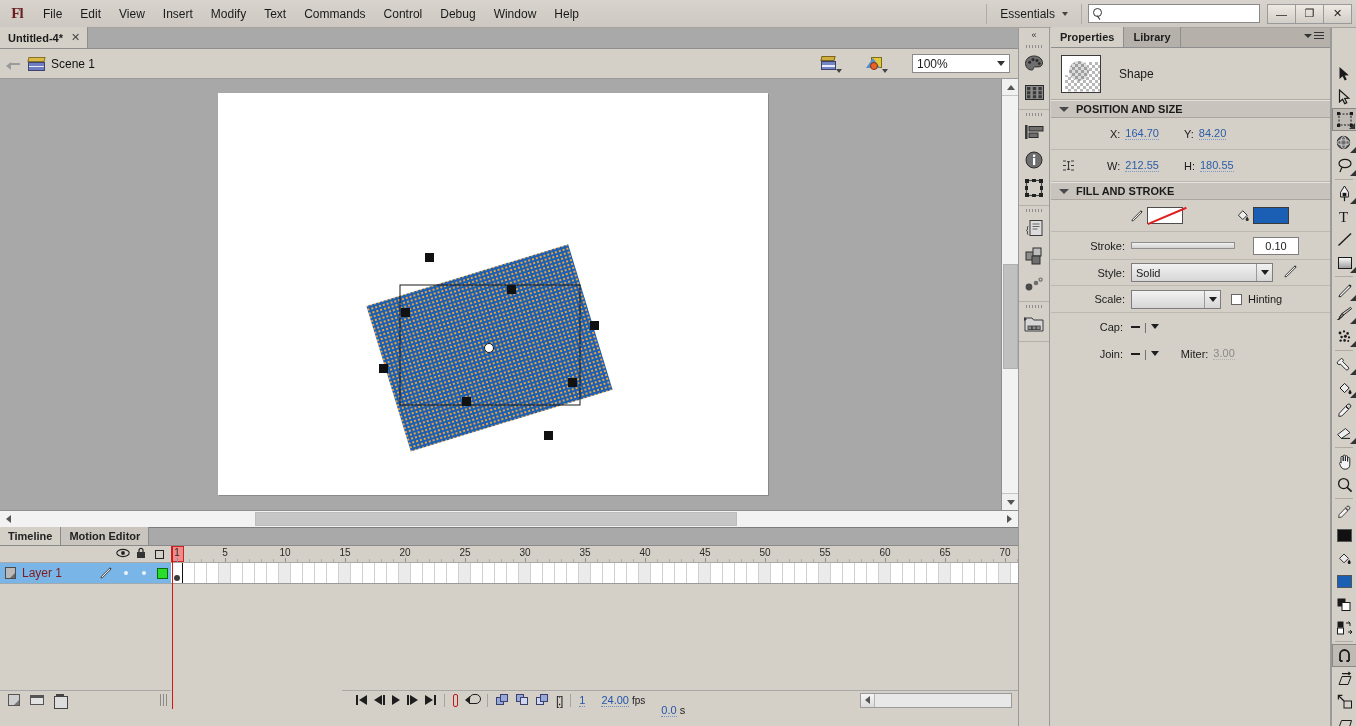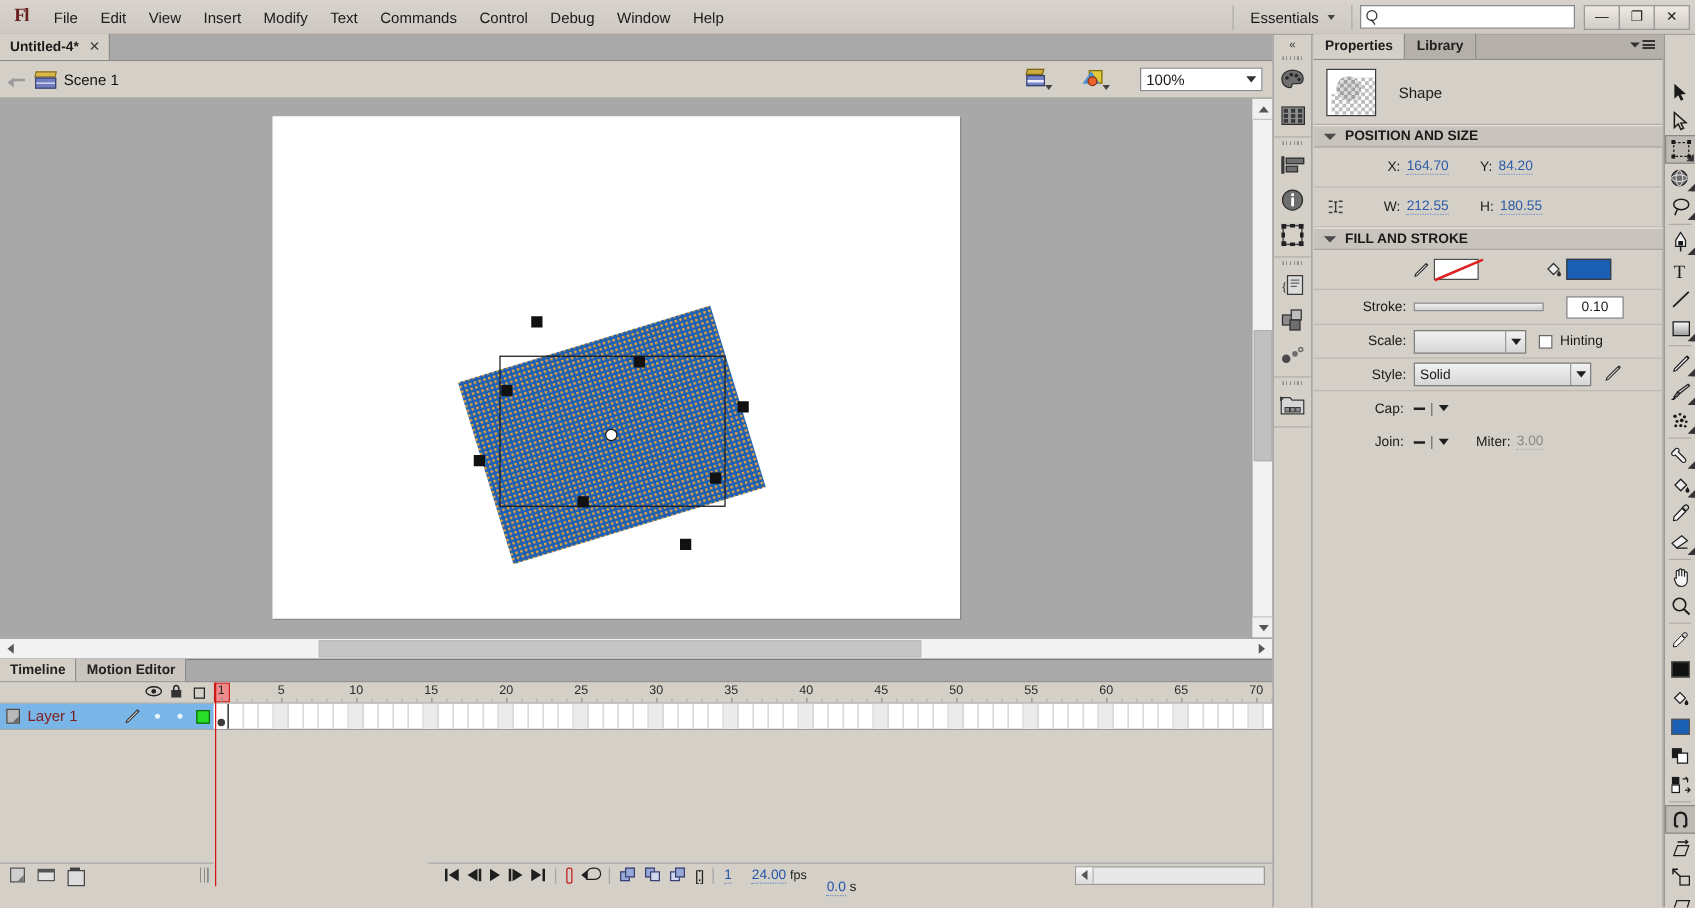--- a/index.html
+++ b/index.html
@@ -108,21 +108,21 @@
   }
   .scene-icon .board::after {
     content: ""; position: absolute; left: 0; top: 3px; width: 15px; height: 1.5px;
     background: #e7e7f5;
   }
   .scene-icon .clap {
     position: absolute; left: 0; top: 0; width: 17px; height: 5px;
     background: #d8b94a; border: 1px solid #8a7320; transform: skewX(-12deg);
   }
   .scene-name { font-size: 12px; color: #111; }
-  .scenebar-right { margin-left: auto; display: flex; align-items: flex-start; gap: 24px; }
+  .scenebar-right { margin-left: auto; display: flex; align-items: flex-end; gap: 24px; }
   .edit-icon {
     width: 22px; height: 18px; position: relative; cursor: pointer;
   }
   .ei-clap {
     position: absolute; left: 1px; top: 1px; width: 14px; height: 5px;
     background: #cfae3f; border: 1px solid #7a6518; transform: skewX(-14deg);
   }
   .ei-body {
     position: absolute; left: 1px; top: 6px; width: 15px; height: 9px;
     background: #7584c4; border: 1px solid #39406a;
@@ -1077,48 +1077,48 @@
       <div class="fill-sw" id="fillsw" style="background: rgb(27, 95, 180);"></div>
     </div>
 
     <div class="prow" style="height:28px;">
       <div style="width:72px;text-align:right;padding-right:6px;" class="plabel">Stroke:</div>
       <div class="stroke-slider"></div>
       <div style="width:18px;"></div>
       <div class="numfield">0.10</div>
     </div>
 
+    <div class="prow" style="height:26px;">
+      <div style="width:72px;text-align:right;padding-right:6px;" class="plabel">Style:</div>
+      <div class="selectbox" style="width:142px;">
+        <span>Solid</span>
+        <span class="sb-arrow">
+            <span class="sb-chev"></span>
+          </span>
+      </div>
+      <div style="width:10px;"></div>
+      <div>
+        <svg width="15" height="15" viewBox="0 0 15 15">
+            <path d="M2 13l1.7-.5L13 3.2 11.8 2 2.5 11.3z" fill="#f2f2f2" stroke="#2f2f2f" stroke-width="0.9"></path>
+            <path d="M11.8 2L13 3.2" stroke="#2f2f2f" stroke-width="1.5"></path>
+          </svg>
+      </div>
+    </div>
+
     <div class="prow" style="height:27px;">
       <div style="width:72px;text-align:right;padding-right:6px;" class="plabel">Scale:</div>
       <div class="selectbox" style="width:90px;">
         <span></span>
         <span class="sb-arrow">
             <span class="sb-chev"></span>
           </span>
       </div>
       <div style="width:10px;"></div>
       <span class="chkbox"></span>
       <span style="margin-left:6px;font-size:11px;">Hinting</span>
-    </div>
-
-    <div class="prow" style="height:26px;">
-      <div style="width:72px;text-align:right;padding-right:6px;" class="plabel">Style:</div>
-      <div class="selectbox" style="width:142px;">
-        <span>Solid</span>
-        <span class="sb-arrow">
-            <span class="sb-chev"></span>
-          </span>
-      </div>
-      <div style="width:10px;"></div>
-      <div>
-        <svg width="15" height="15" viewBox="0 0 15 15">
-            <path d="M2 13l1.7-.5L13 3.2 11.8 2 2.5 11.3z" fill="#f2f2f2" stroke="#2f2f2f" stroke-width="0.9"></path>
-            <path d="M11.8 2L13 3.2" stroke="#2f2f2f" stroke-width="1.5"></path>
-          </svg>
-      </div>
     </div>
 
     <div class="prow nb" style="height:27px;">
       <div style="width:72px;text-align:right;padding-right:8px;" class="plabel">Cap:</div>
       <span class="dash"></span>
       <span class="pipe" style="margin:0 4px;">|</span>
       <span class="sb-chev"></span>
     </div>
 
     <div class="prow nb" style="height:27px;">

